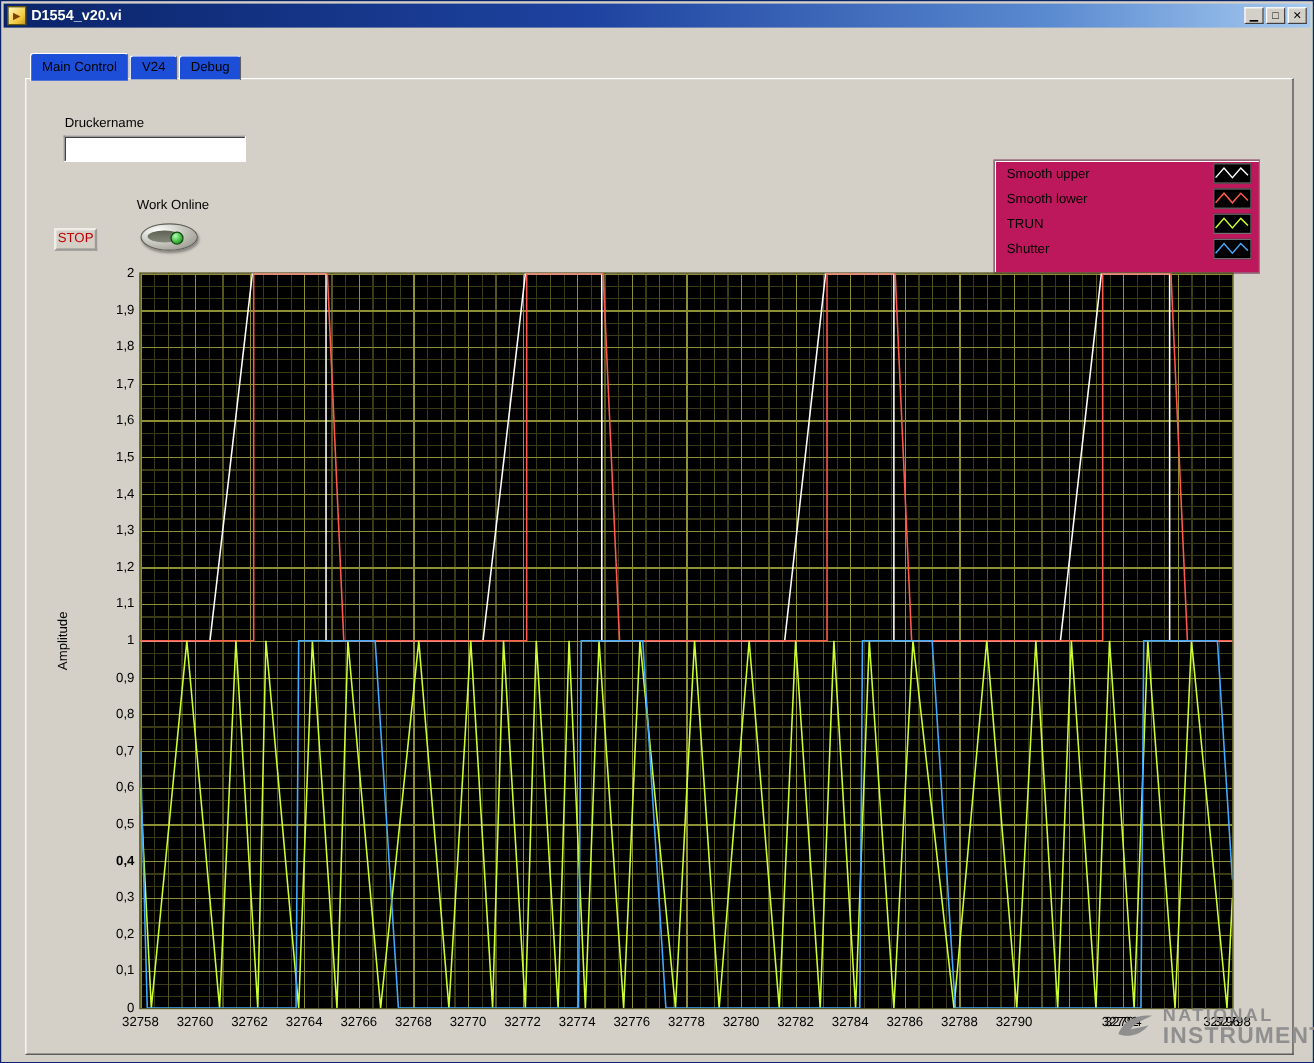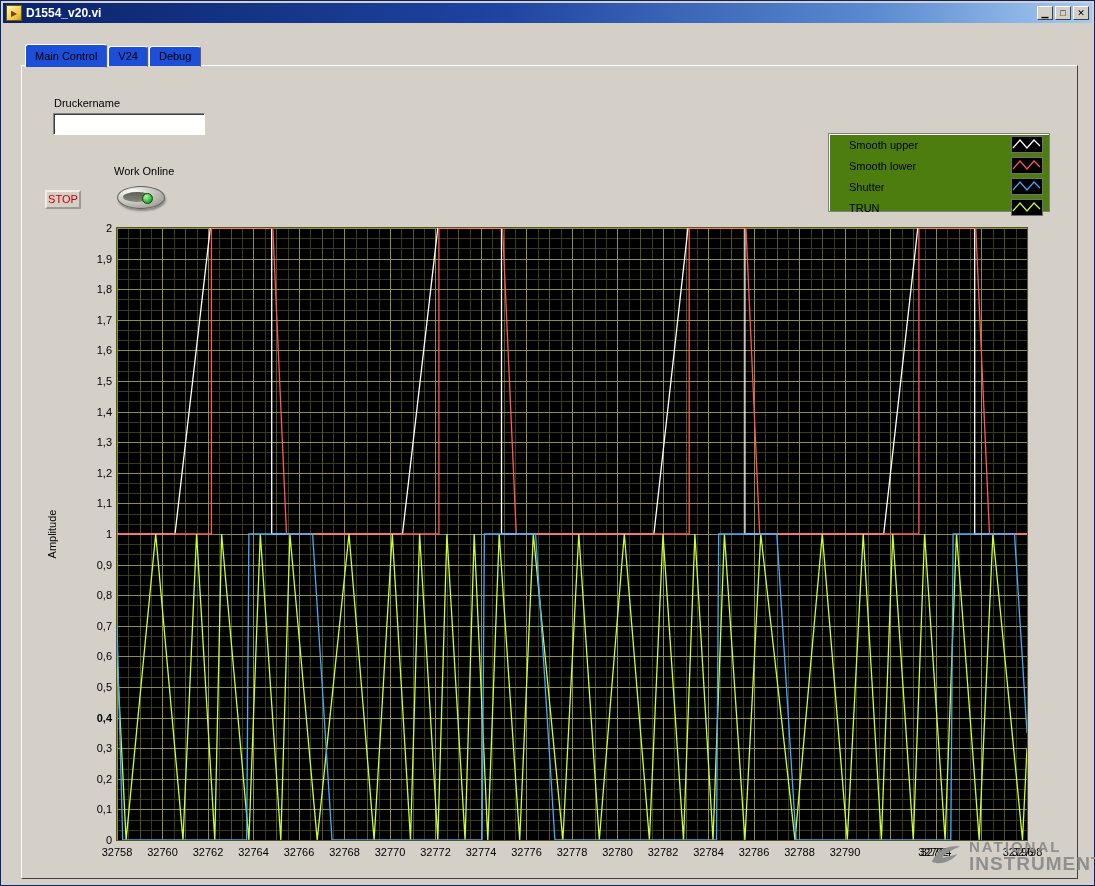--- a/index.html
+++ b/index.html
@@ -38,22 +38,22 @@
 
   .toggle{position:absolute;left:95px;top:120px;width:46px;height:21px;border-radius:50%;
     background:radial-gradient(ellipse at 30% 25%,#fdfdfd,#b8b8b0 60%,#8a8a82);
     border:1px solid #606058;box-shadow:1px 2px 2px rgba(0,0,0,0.35);}
   .toggle-slot{position:absolute;left:5px;top:5px;width:28px;height:10px;border-radius:50%;
     background:linear-gradient(#5e6252,#84887a);}
   .toggle-led{position:absolute;right:11px;top:6px;width:9px;height:9px;border-radius:50%;
     background:radial-gradient(circle at 35% 30%,#b0ffb0,#28a828 70%,#106010);border:1px solid #0c4a0c;}
 
   
-  .legend{position:absolute;left:806px;top:67px;width:222px;height:79px;background:#4d7c0f;
-    border:1px solid #808080;box-shadow:inset 1px 1px 0 #fff;box-sizing:border-box;padding-left:10px;}
+  .legend{position:absolute;left:806px;top:67px;width:222px;height:95px;background:#be185d;
+    border:1px solid #808080;box-shadow:inset 1px 1px 0 #fff;box-sizing:border-box;}
   .legend-row{height:21px;display:flex;align-items:center;justify-content:space-between;padding:0 6px 0 10px;}
   .legend-label{font-size:11px;color:#000;}
   .legend-sample{width:30px;height:15px;background:#000;border:1px solid #707070;}
 
   
   .chart{position:absolute;left:26px;top:151px;width:1002px;height:660px;}
   .plot-area{position:absolute;left:69px;top:11px;width:910px;height:612px;background:#000;
     outline:1px solid #55551f;
     background-image:
       repeating-linear-gradient(to right,#8f8f38 0 1px,transparent 1px 45.5px),
@@ -117,29 +117,29 @@
             <polyline class="legend-sample-line" points="1,11 8,3 15,11 22,3 28,9" fill="none" stroke-width="1.2" stroke="#ffffff"></polyline>
           </svg>
       </div>
       <div class="legend-row">
         <span class="legend-label">Smooth lower</span>
         <svg class="legend-sample" viewBox="0 0 30 15">
             <polyline class="legend-sample-line" points="1,11 8,3 15,11 22,3 28,9" fill="none" stroke-width="1.2" stroke="#ff5a50"></polyline>
           </svg>
       </div>
       <div class="legend-row">
+        <span class="legend-label">TRUN</span>
+        <svg class="legend-sample" viewBox="0 0 30 15">
+            <polyline class="legend-sample-line" points="1,11 8,3 15,11 22,3 28,9" fill="none" stroke-width="1.2" stroke="#ccff33"></polyline>
+          </svg>
+      </div>
+      <div class="legend-row">
         <span class="legend-label">Shutter</span>
         <svg class="legend-sample" viewBox="0 0 30 15">
             <polyline class="legend-sample-line" points="1,11 8,3 15,11 22,3 28,9" fill="none" stroke-width="1.2" stroke="#44aaff"></polyline>
-          </svg>
-      </div>
-      <div class="legend-row">
-        <span class="legend-label">TRUN</span>
-        <svg class="legend-sample" viewBox="0 0 30 15">
-            <polyline class="legend-sample-line" points="1,11 8,3 15,11 22,3 28,9" fill="none" stroke-width="1.2" stroke="#ccff33"></polyline>
           </svg>
       </div>
     </div>
 
     <div class="chart">
       <div class="ylabel-wrap">
         <span class="ylabel">Amplitude</span>
       </div>
       <div class="y-ticks" id="y-ticks">
           <div class="ytick" style="top: -6px;">2</div>

